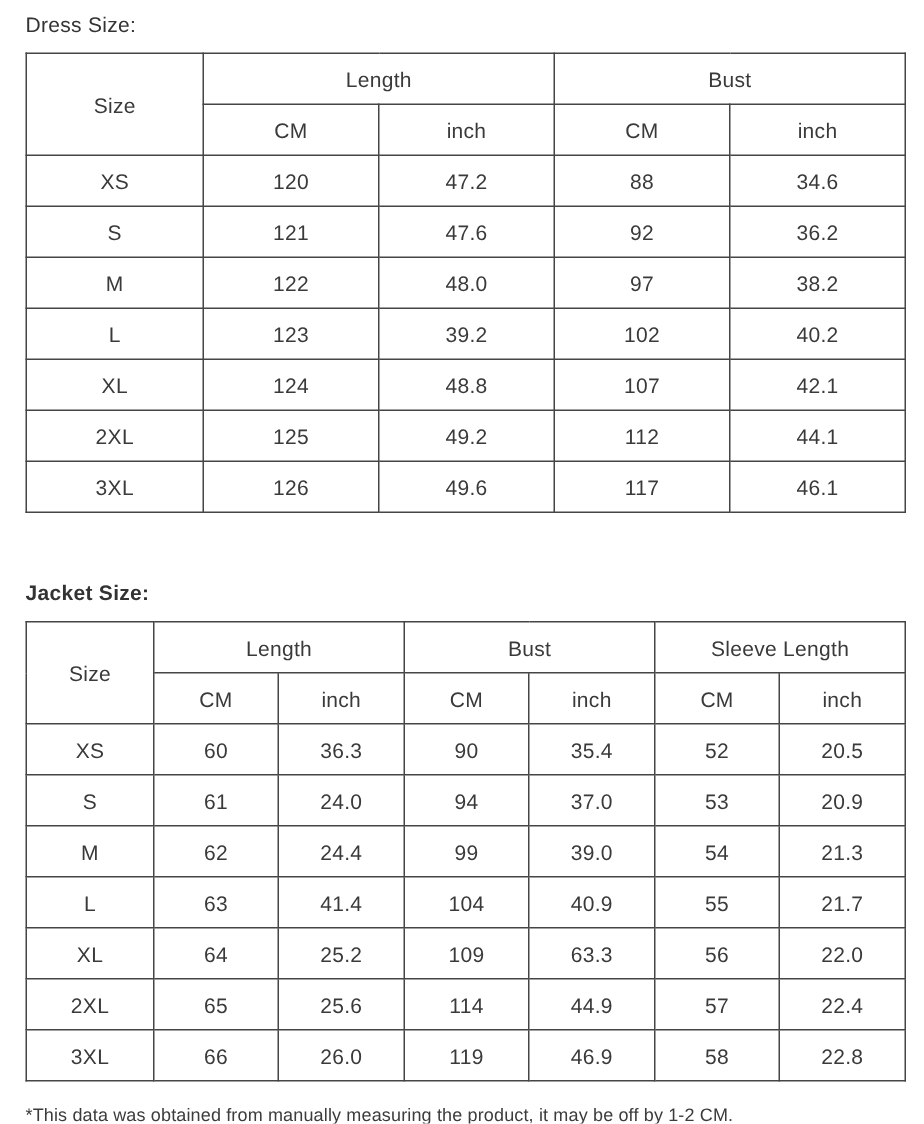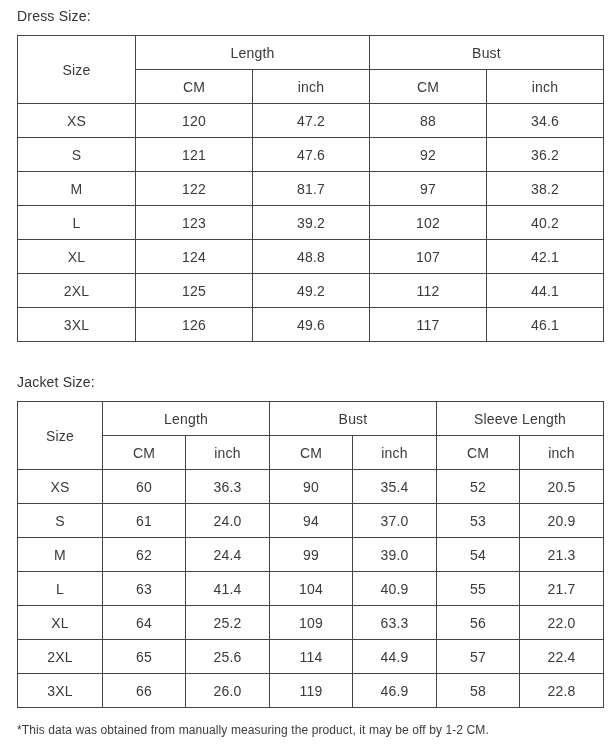--- a/index.html
+++ b/index.html
@@ -18,21 +18,22 @@
     padding: 8px 13px 12px 17px;
   }
   .chart-title {
     font-size: 14px;
     font-weight: 400;
     color: #333333;
     margin: 0 0 11px 0;
     letter-spacing: 0.2px;
   }
   .jacket-title {
-    margin-top: 32px;
+    margin-top: 45px;
+    font-weight: bold;
   }
   table.size-table {
     border-collapse: collapse;
     table-layout: fixed;
     width: 586px;
   }
   table.size-table th,
   table.size-table td {
     border: 1px solid #454545;
     font-weight: 400;
@@ -90,21 +91,21 @@
         <tr>
           <td>S</td>
           <td>121</td>
           <td>47.6</td>
           <td>92</td>
           <td>36.2</td>
         </tr>
         <tr>
           <td>M</td>
           <td>122</td>
-          <td>81.7</td>
+          <td>48.0</td>
           <td>97</td>
           <td>38.2</td>
         </tr>
         <tr>
           <td>L</td>
           <td>123</td>
           <td>39.2</td>
           <td>102</td>
           <td>40.2</td>
         </tr>

